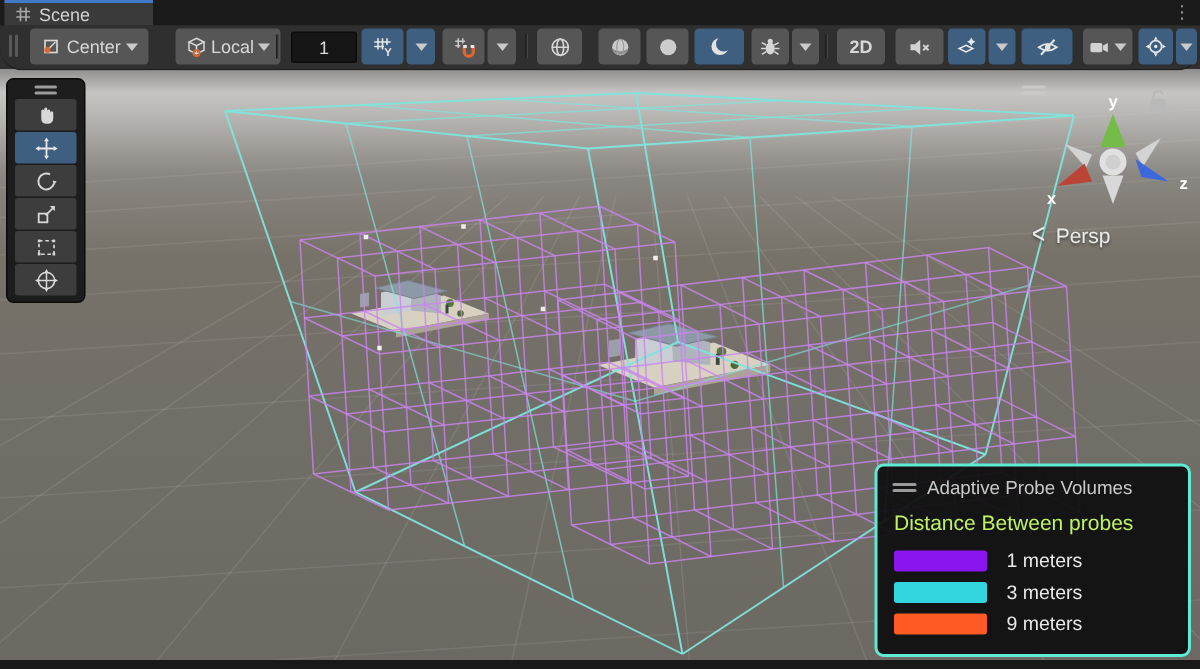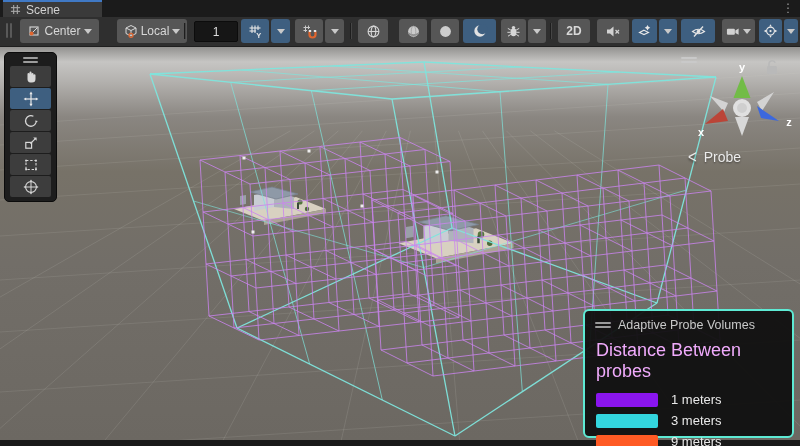--- a/index.html
+++ b/index.html
@@ -7,21 +7,21 @@
        font-family:"Liberation Sans",sans-serif;background:#2f2f2f;
        -webkit-font-smoothing:antialiased;}
   
   .tabbar{position:absolute;left:0;top:0;width:800px;height:17px;background:#1b1b1b;z-index:30;}
   .tab{position:absolute;left:3px;top:0;height:15px;min-width:80px;background:#3a3a3a;
        border-top:2px solid #4079c5;display:flex;align-items:center;gap:5px;
        padding:0 12px 0 7px;color:#d2d2d2;font-size:12px;}
   .kebab{position:absolute;right:6px;top:1px;color:#9a9a9a;font-size:12px;letter-spacing:0;line-height:15px;}
   
   .toolbar{position:absolute;left:0;top:17px;width:800px;height:29px;background:#2f2f2f;
-           border-bottom:1px solid #1f1f1f;z-index:30;}
+           border-bottom:1px solid #1f1f1f;z-index:30;border-radius:15px;}
   .toolbar *{box-sizing:border-box;}
   .tbtn{position:absolute;top:2px;height:24px;background:#565656;border:none;border-radius:3px;
         display:flex;align-items:center;justify-content:center;gap:3px;color:#d8d8d8;
         font-size:12px;font-family:inherit;padding:0 4px;cursor:default;}
   .tbtn.active{background:#3e5f80;}
   .ddseg{padding:0;}
   .caret{width:0;height:0;border-left:4px solid transparent;border-right:4px solid transparent;
          border-top:5px solid #c9c9c9;display:inline-block;}
   .vsep{position:absolute;top:6px;width:1px;height:16px;background:#1e1e1e;box-shadow:1px 0 0 #454545;}
   .dragbars{position:absolute;top:6px;display:flex;gap:2px;}
@@ -48,21 +48,21 @@
          text-shadow:0 1px 2px rgba(0,0,0,.45);display:flex;gap:7px;align-items:center;}
   .persp .arr{font-size:15px;transform:scaleY(1.25);display:inline-block;}
   
   .legend{position:absolute;left:583px;top:309px;width:211px;height:129px;z-index:40;
           background:rgba(15,15,15,.94);border:2px solid #5eead4;border-radius:6px;
           box-sizing:border-box;padding:7px 10px 6px 10px;color:#e6e6e6;}
   .legend-head{display:flex;align-items:center;gap:7px;}
   .legend-head .handle{width:16px;}
   .legend-head .handle i{background:#9a9a9a;}
   .legend-title{font-size:12.5px;color:#c9c9c9;}
-  .legend-sub{font-size:18px;color:#f0abfc;margin:8px 0 7px 1px;}
+  .legend-sub{font-size:14px;color:#bef264;margin:8px 0 7px 1px;}
   .legend-row{display:flex;align-items:center;gap:13px;height:21px;margin-left:1px;}
   .swatch{width:62px;height:14px;border-radius:2px;}
   .legend-row span{font-size:13px;color:#e9e9e9;}
   svg{display:block;}
 </style>
 </head>
 <body>
 
 <div id="app">
 
@@ -523,21 +523,21 @@
       </svg>
     </button>
   </div>
 
   <span class="gizmo-handle handle">
       <i></i>
       <i></i>
     </span>
   <div class="persp">
     <span class="arr">&lt;</span>
-    <span>Probe</span>
+    <span>Persp</span>
   </div>
 
   <div class="legend">
     <div class="legend-head">
       <span class="handle">
           <i></i>
           <i></i>
         </span>
       <span class="legend-title">Adaptive Probe Volumes</span>
     </div>

